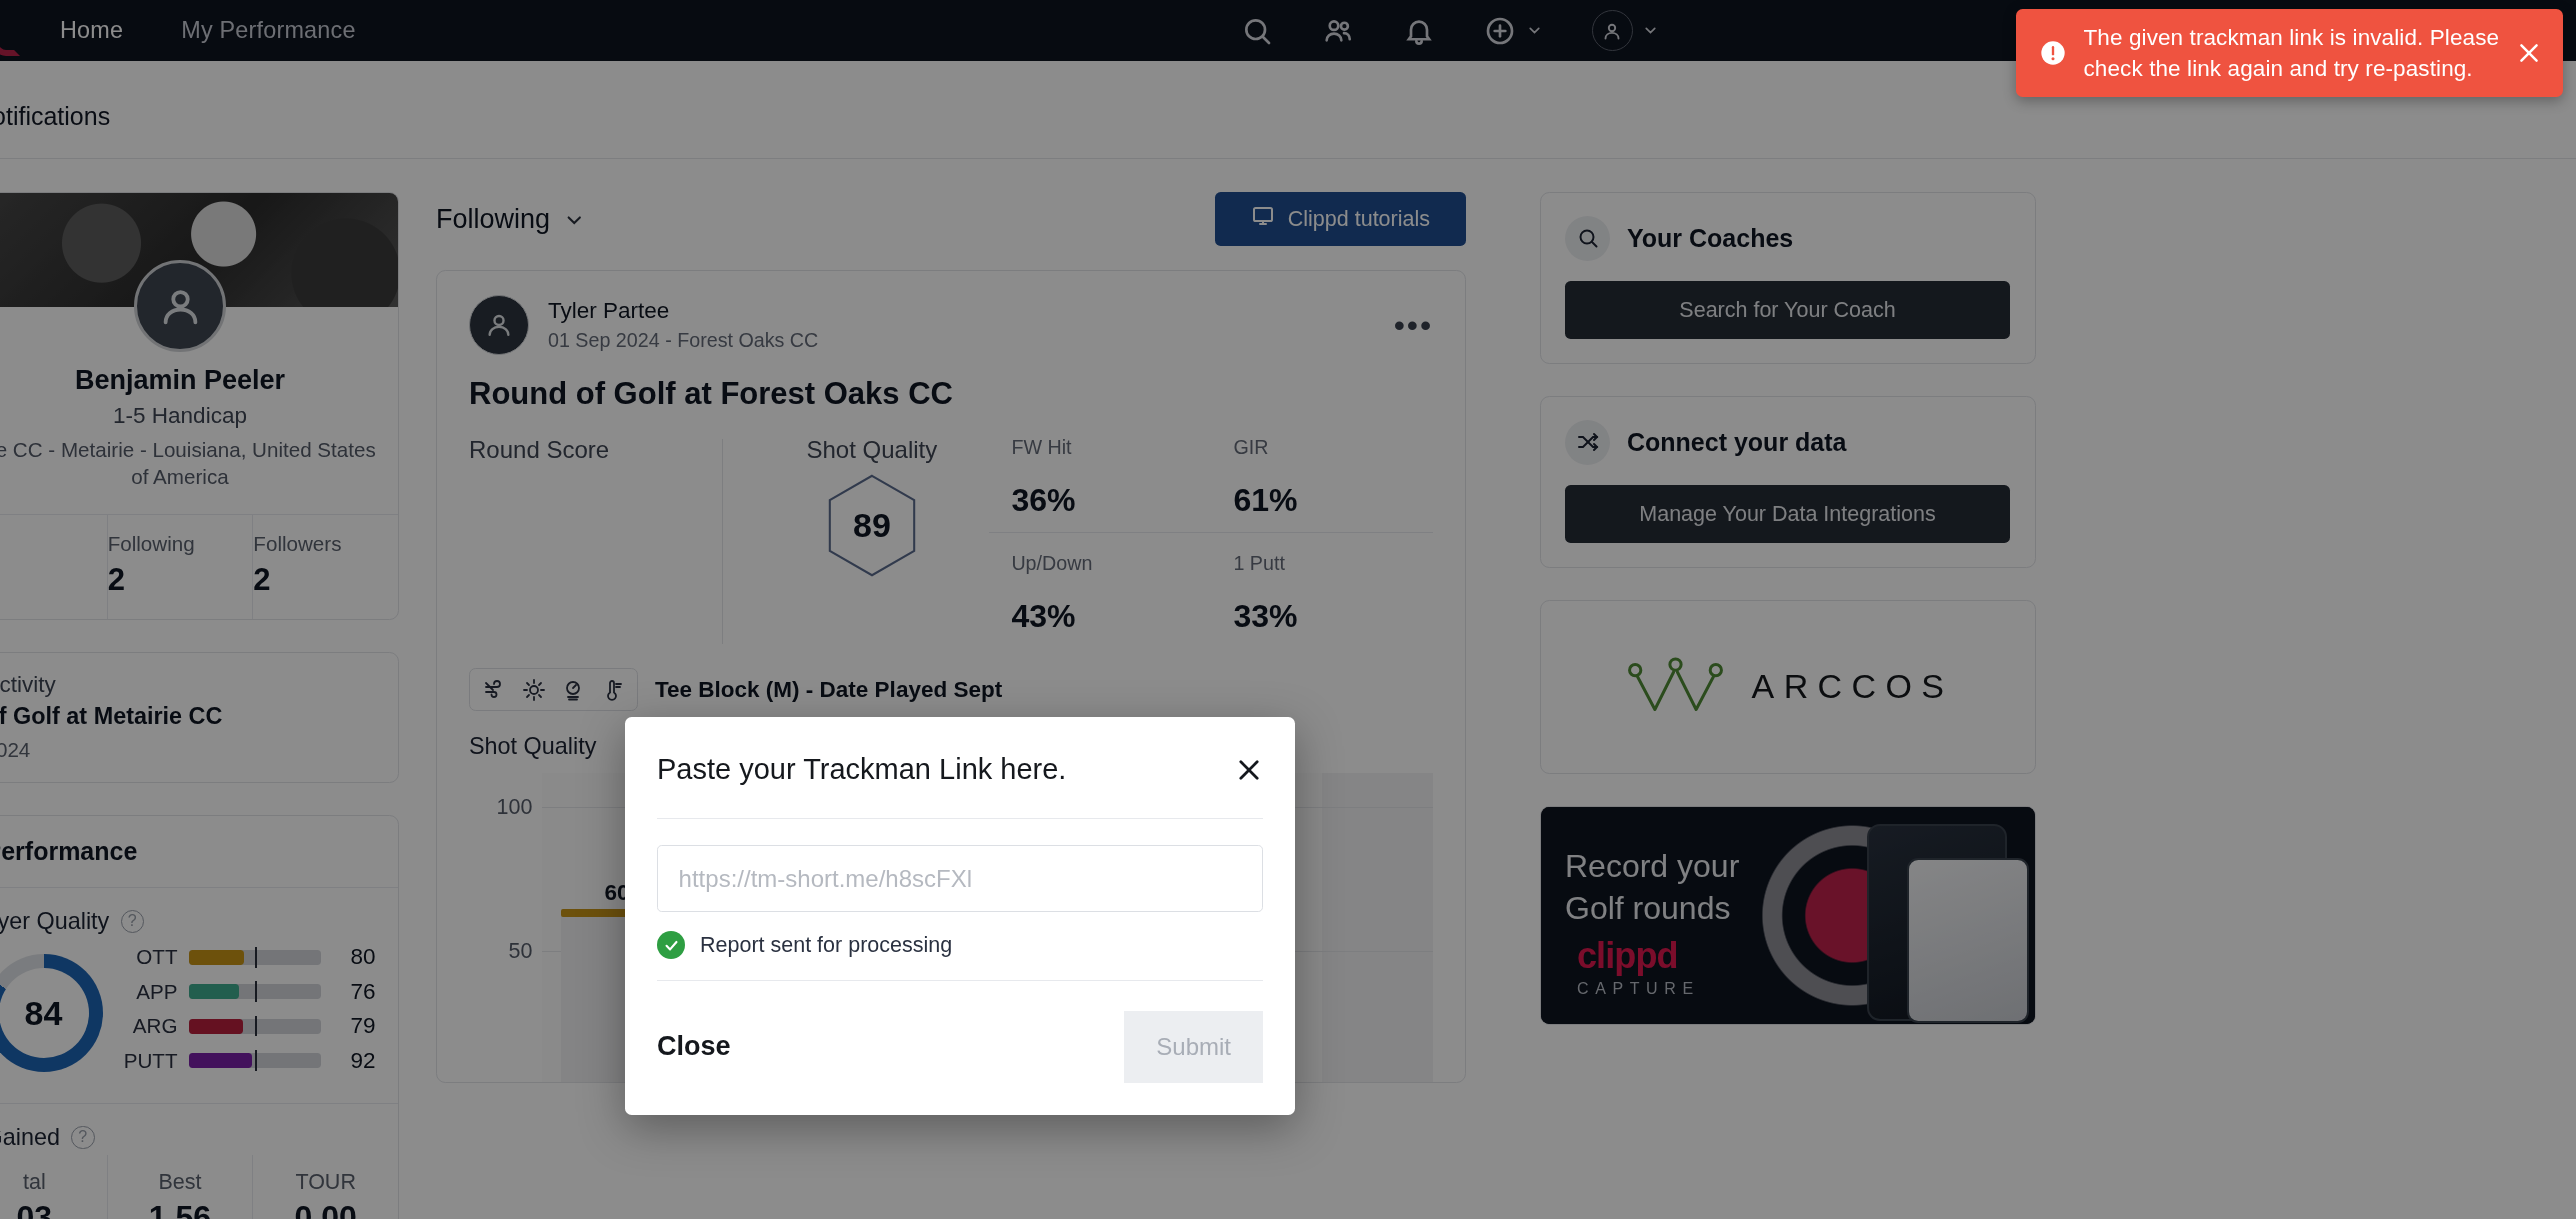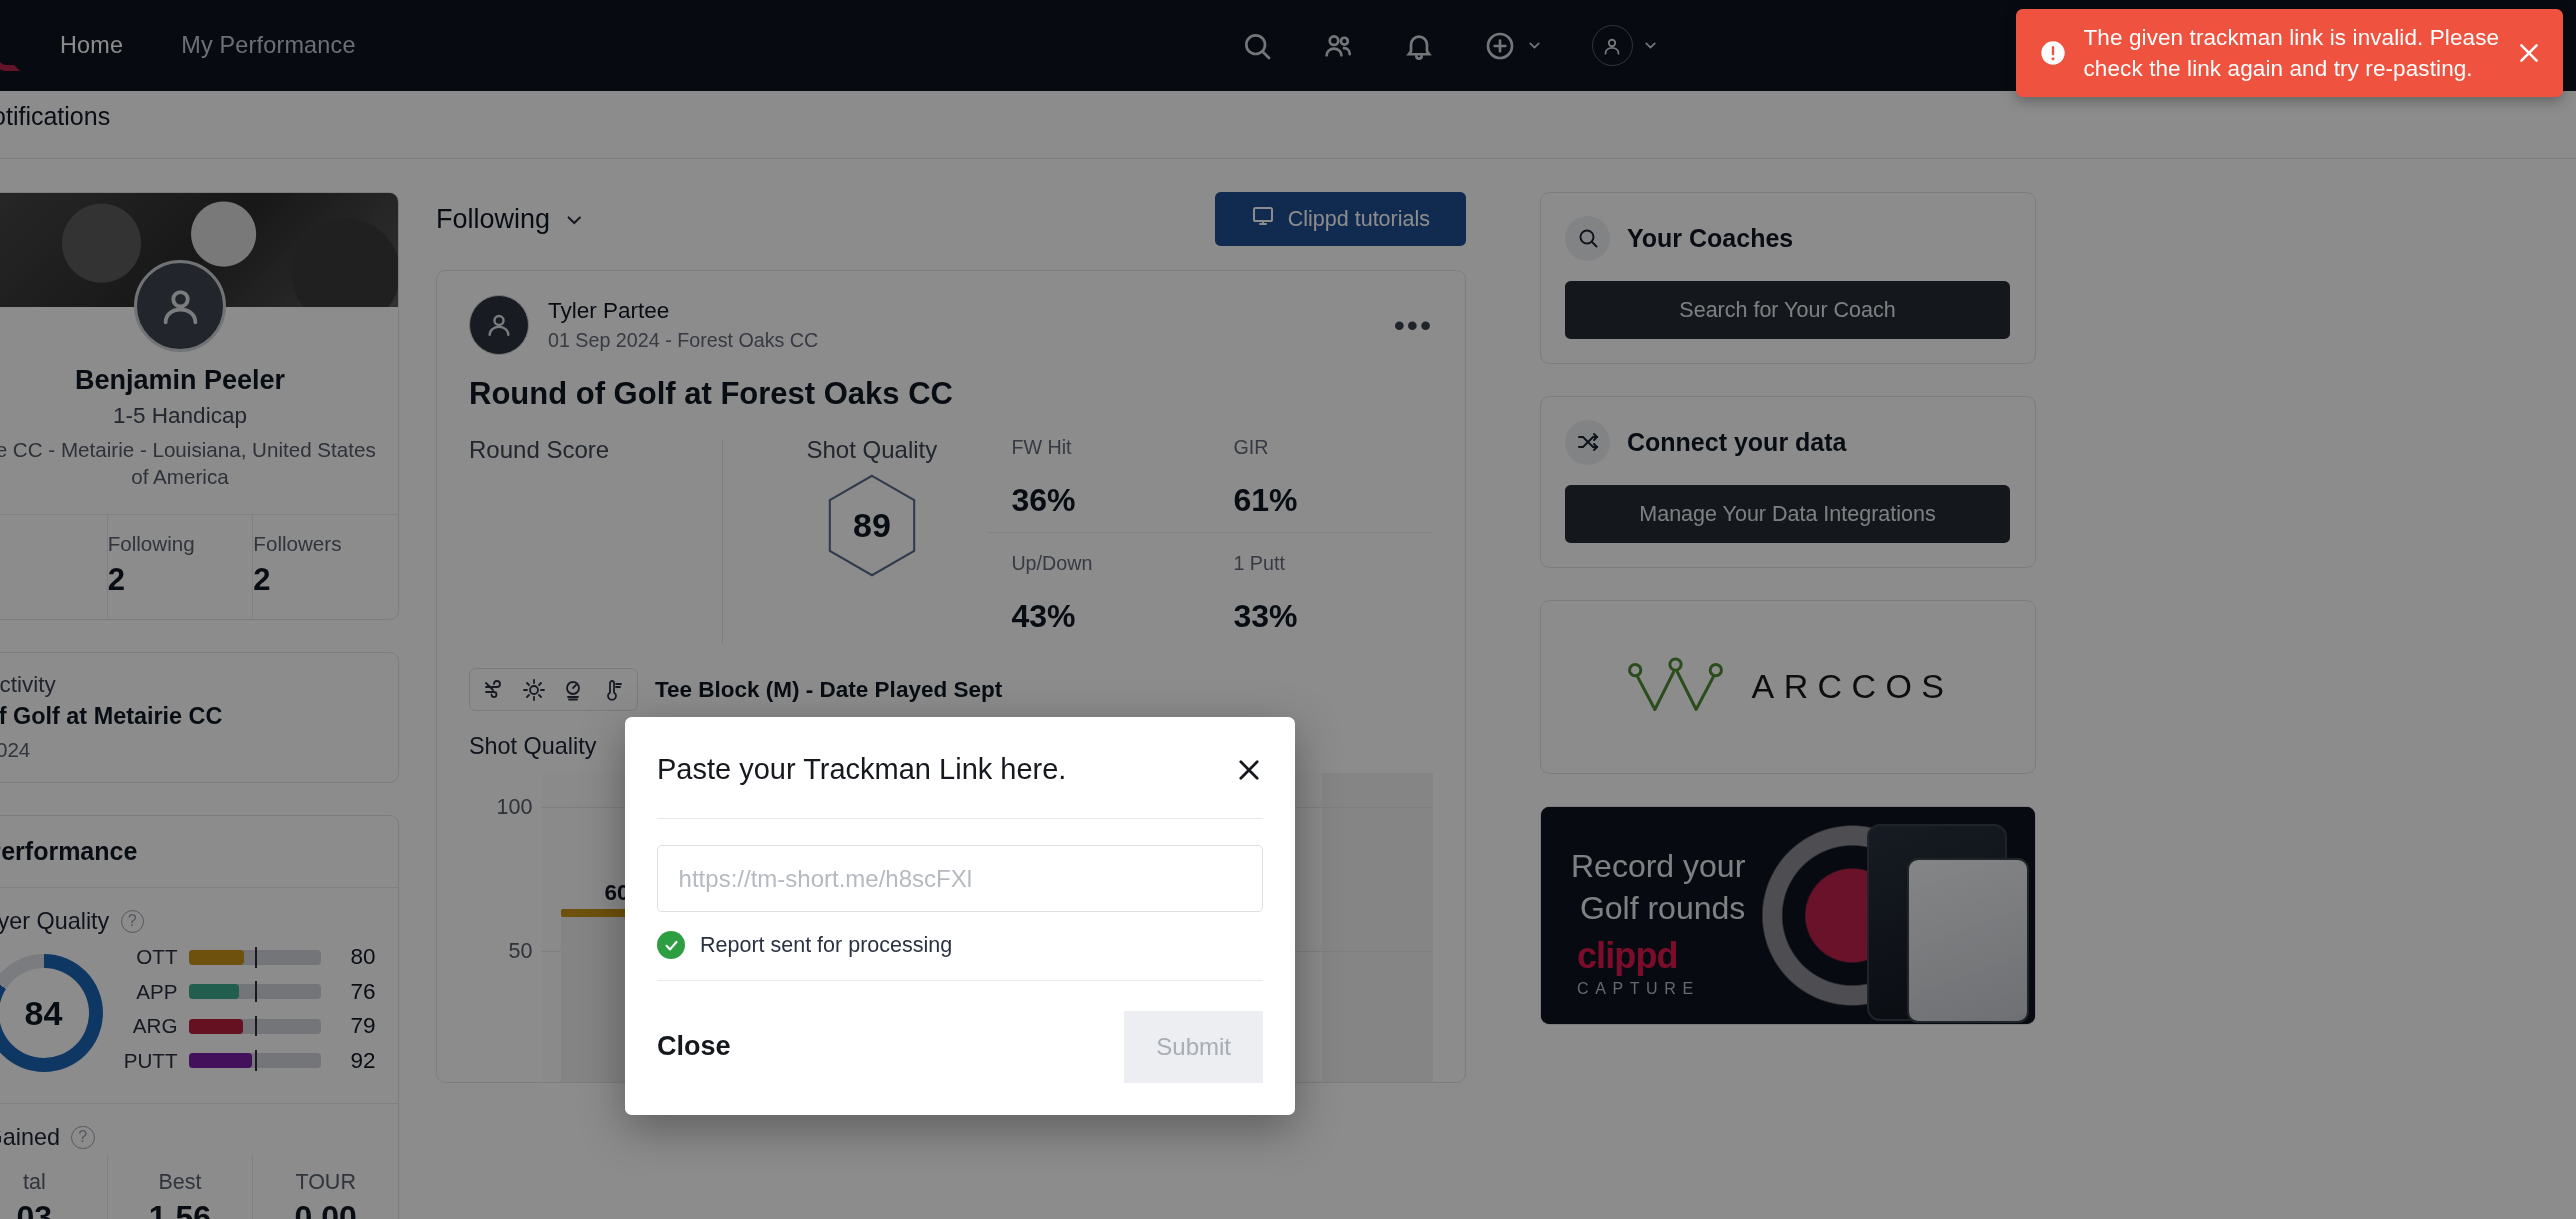--- a/index.html
+++ b/index.html
@@ -10,21 +10,21 @@
   }
   .page { position: relative; width: 2576px; height: 1220px; }
 
   
   .scrim {
     position: absolute; inset: 0; background: rgba(0,0,0,0.45); z-index: 500;
   }
 
   
   .topnav {
-    position: absolute; top: 0; left: 0; width: 2576px; height: 91px;
+    position: absolute; top: 0; left: 0; width: 2576px; height: 61px;
     background: #0e1420; display: flex; align-items: center; z-index: 10;
   }
   .logo-mark {
     width: 32px; height: 41px; margin-left: -13px; position: relative; flex: none;
   }
   .logo-mark::after {
     content: ""; position: absolute; left: 5.6px; top: 7.5px;
     width: 15px; height: 26px; border: 6.6px solid #b9234a;
     border-top-color: transparent; border-right-color: transparent;
     border-radius: 0 0 0 13px;
@@ -275,22 +275,22 @@
   }
   .btn-ghost {
     background: #fff; color: #1d2433; border: 0.9px solid #ccd0d6; border-radius: 4.7px;
     height: 45px; padding: 0 19px; font-size: 20.6px; cursor: pointer; font-family: inherit;
   }
   .promo {
     position: relative; height: 217px; overflow: hidden;
     background: radial-gradient(circle at 63% 50%, #c0214b 0 14%, #0d1420 14.5% 21%, #8e8e96 21.5% 27%, #0d1420 27.5% 100%), #0b111c;
   }
   .promo-txt {
-    position: absolute; left: 30px; top: 39px; color: #e9ebee;
-    font-size: 32px; line-height: 1.3; font-weight: 400; text-align: right;
+    position: absolute; left: 24px; top: 39px; color: #e9ebee;
+    font-size: 32px; line-height: 1.3; font-weight: 400;
   }
   .promo-brand {
     position: absolute; left: 36px; bottom: 26px;
   }
   .promo-clippd { color: #e0194f; font-size: 36px; font-weight: 700; letter-spacing: -0.9px; }
   .promo-capture { color: #b9bec6; font-size: 16px; letter-spacing: 6.6px; margin-top: 3.7px; }
   .promo-phone {
     position: absolute; right: 28px; top: 17px; width: 140px; height: 197px;
     border-radius: 13px; background: linear-gradient(160deg,#2a3340,#10161f);
     border: 2.8px solid #3a424d;

